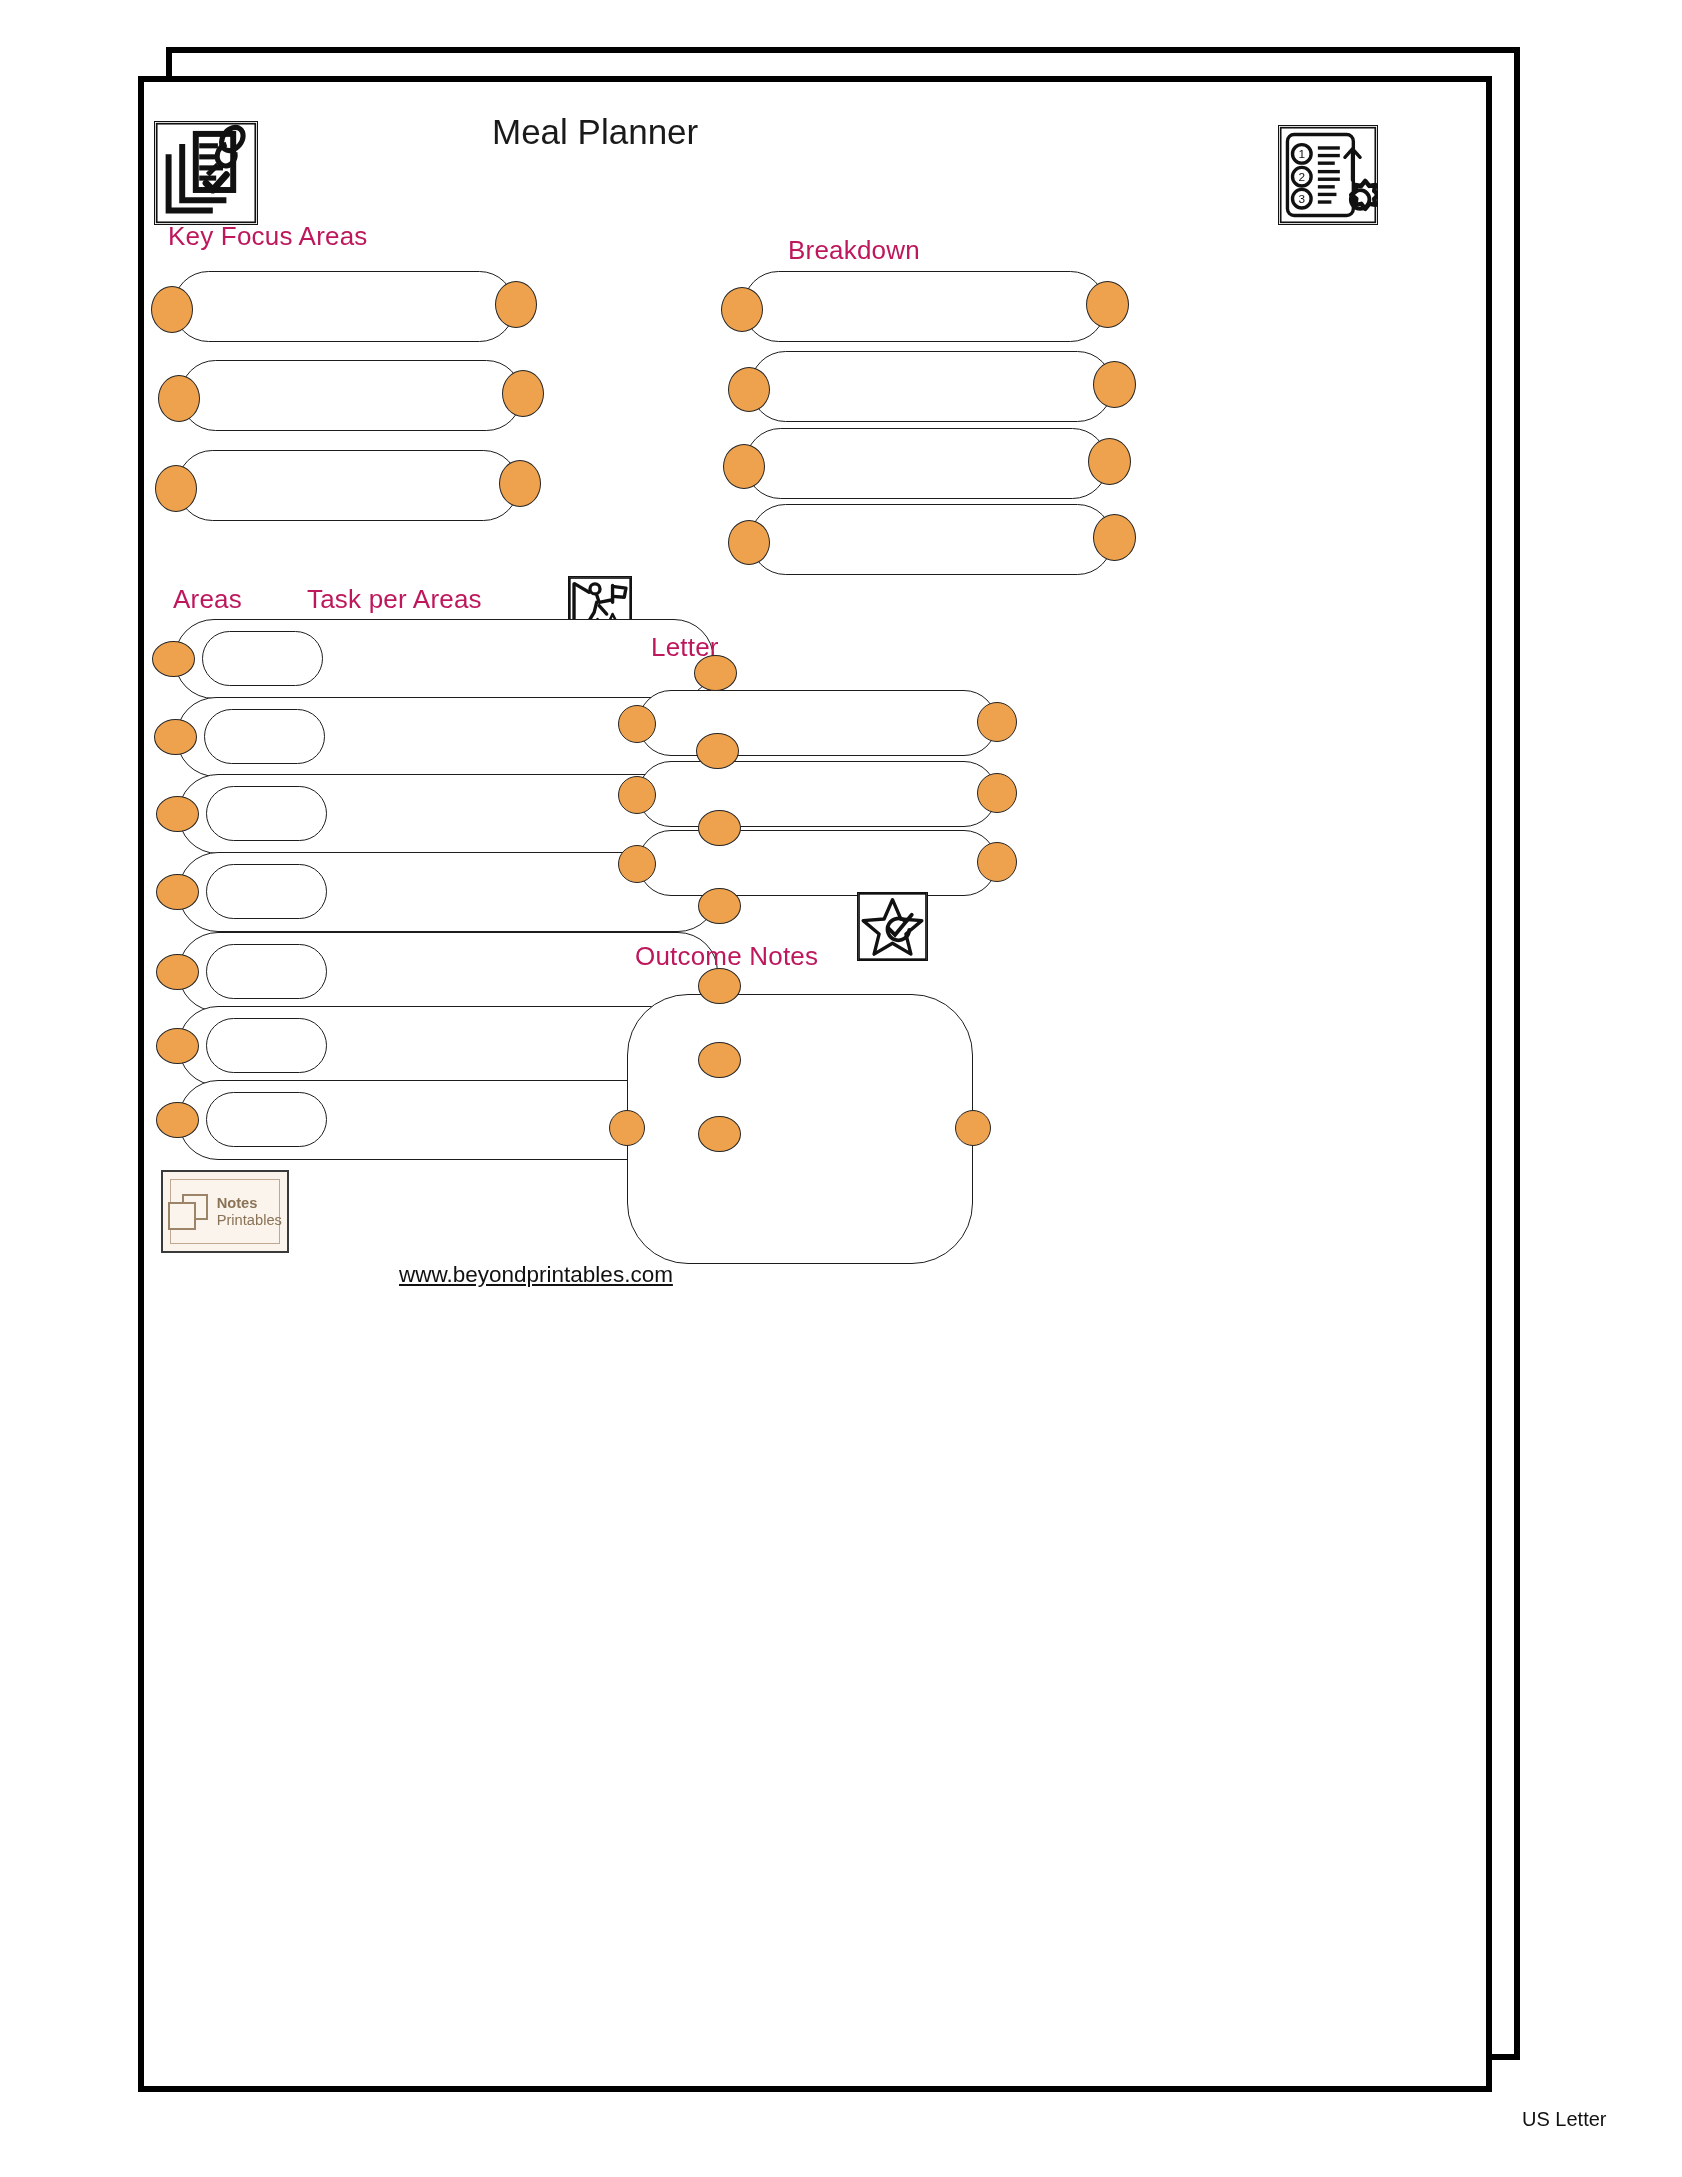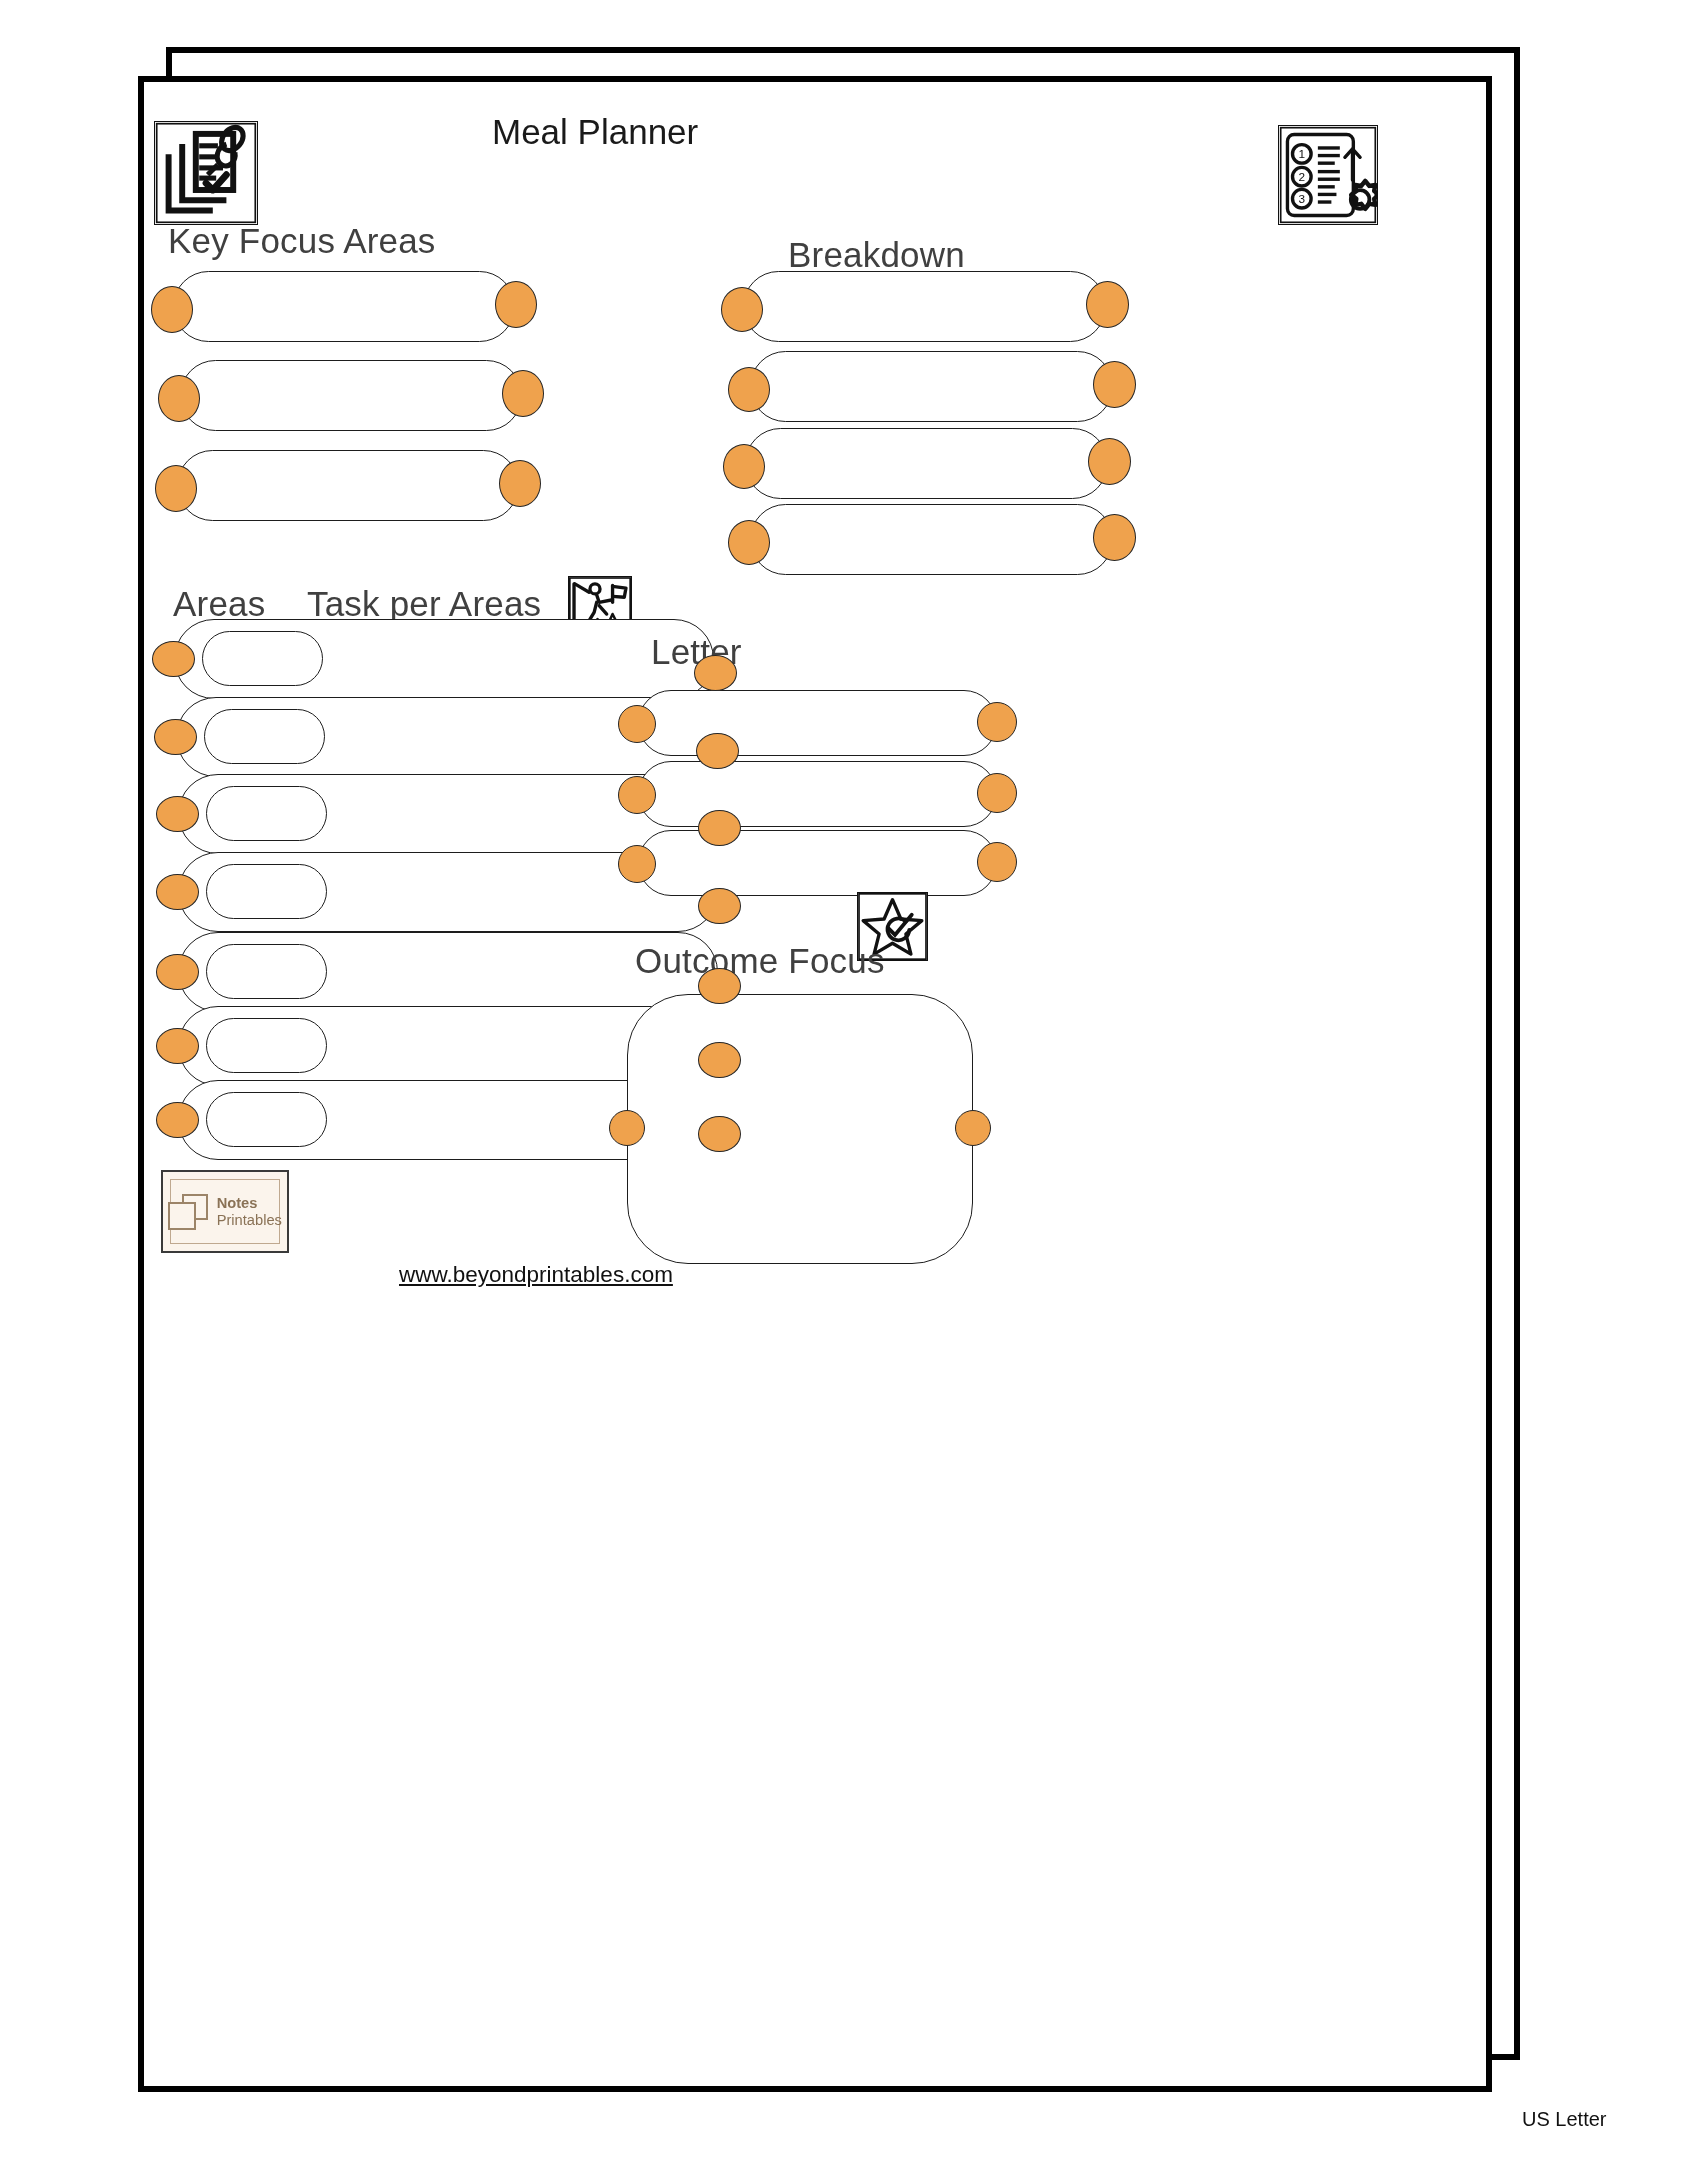--- a/index.html
+++ b/index.html
@@ -48,23 +48,23 @@
     left: 138px;
     top: 76px;
     width: 1354px;
     height: 2016px;
     z-index: 3;
   }
 
   
   .label {
     position: absolute;
-    font-size: 35px;
+    font-size: 26px;
     line-height: 1;
-    color: #404040;
+    color: #be185d;
     white-space: nowrap;
     letter-spacing: 0.2px;
   }
   .title {
     position: absolute;
     font-size: 35px;
     line-height: 1;
     color: #1a1a1a;
     white-space: nowrap;
   }
@@ -389,21 +389,21 @@
       <svg viewBox="0 0 82 80" xmlns="http://www.w3.org/2000/svg">
         <rect x="1" y="1" width="80" height="78" fill="#fff" stroke="#111" stroke-width="2"></rect>
         <path d="M41 8 L51 31 L76 33 L57 49 L63 73 L41 60 L19 73 L25 49 L6 33 L31 31 Z" fill="#fff" stroke="#111" stroke-width="4" stroke-linejoin="round"></path>
         <g fill="none" stroke="#111" stroke-width="4.5" stroke-linecap="round">
           <path d="M57 34 a13 13 0 1 0 4 10"></path>
           <path d="M36 42 L44 50 L64 26"></path>
         </g>
       </svg>
     </div>
 
-    <div class="label" style="left:497px; top:867px;">Outcome Focus</div>
+    <div class="label" style="left:497px; top:867px;">Outcome Notes</div>
 
     <div class="pill-row" style="left:489px; top:918px; width:346px; height:270px;">
       <div class="notes-box" style="left:0; top:0; width:100%; height:100%;"></div>
       <div class="dot" style="left:-18px; top:116px; width:36px; height:36px;"></div>
       <div class="dot" style="right:-18px; top:116px; width:36px; height:36px;"></div>
     </div>
 
     <div class="logo-frame" style="left:23px; top:1094px; width:128px; height:83px;">
       <div class="logo-inner">
         <div class="logo-mark">

